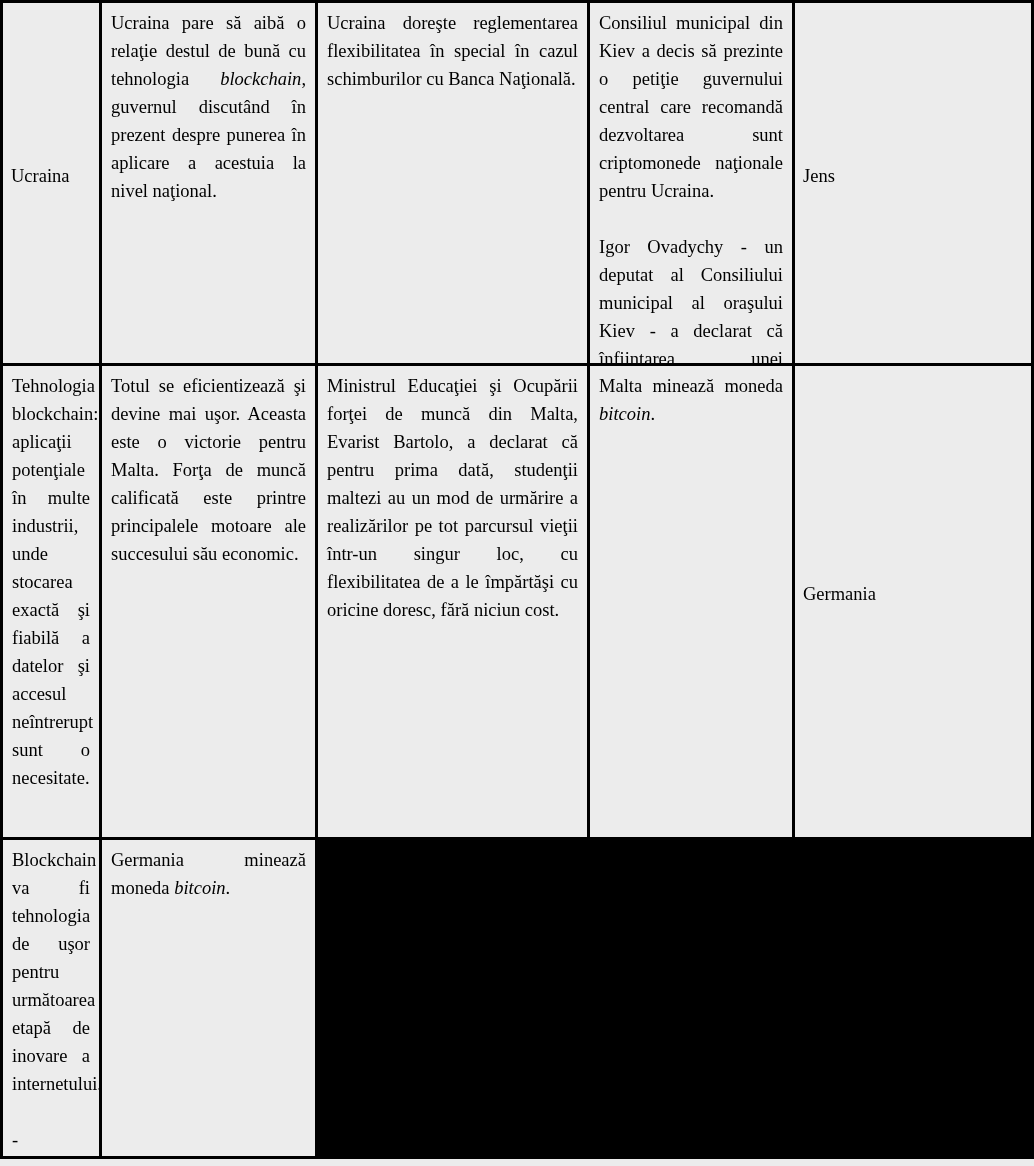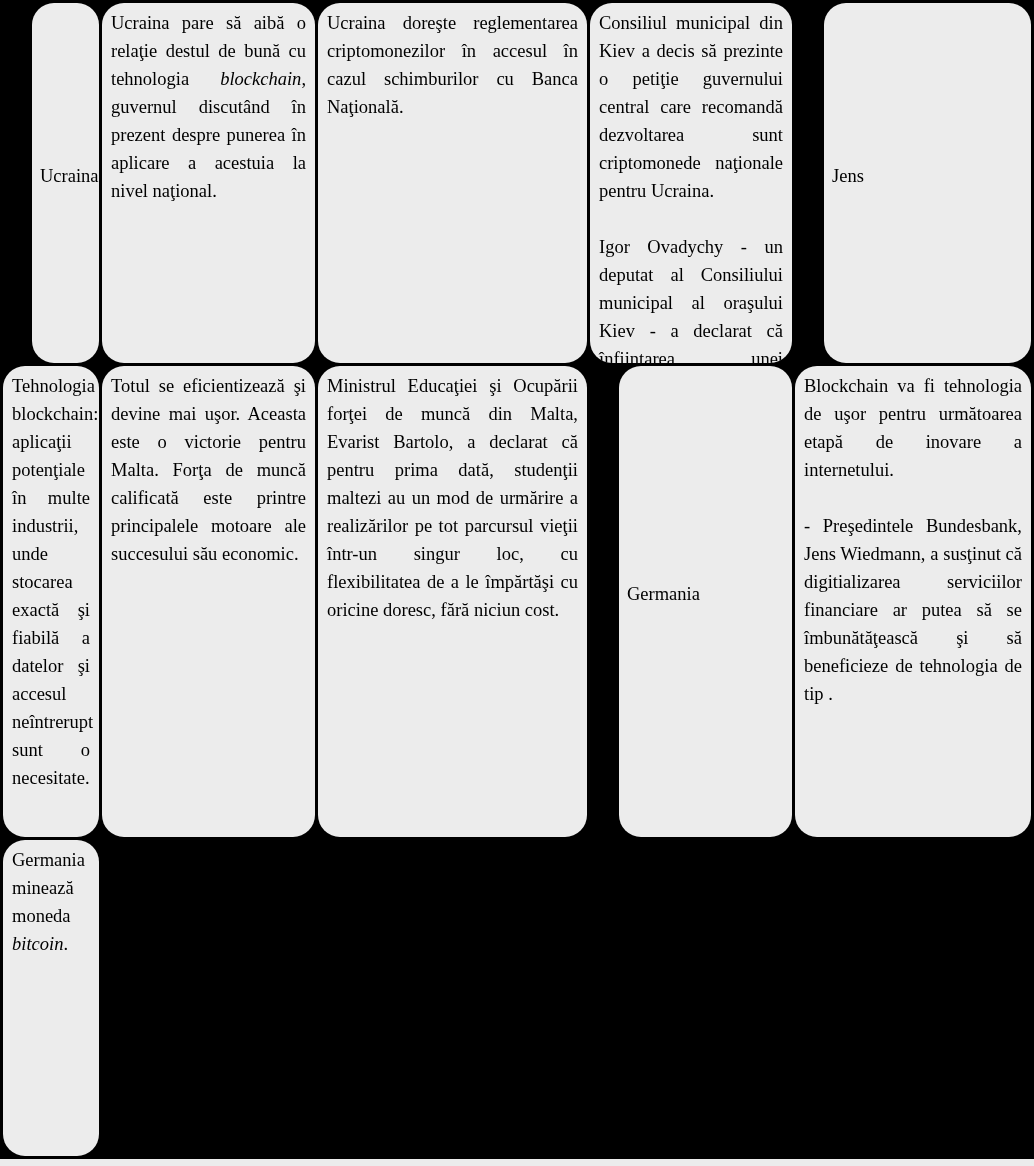--- a/index.html
+++ b/index.html
@@ -25,64 +25,65 @@
   .cell {
     background: #ececec;
     color: #000000;
     font-family: "Liberation Serif", serif;
     font-size: 18.5px;
     line-height: 28px;
     padding: 6px 9px 6px 9px;
     text-align: justify;
     overflow: hidden;
     hyphens: auto;
-    border-radius: 22px;
   }
   .cell p {
     margin: 0;
   }
   .cell p + p {
     margin-top: 28px;
   }
   .label-cell {
     display: flex;
     align-items: center;
     text-align: center;
     padding: 6px 4px 21px 8px;
-    margin-left: 29px;
   }
   em { font-style: italic; }
 </style>
 </head>
 <body>
 
 <div class="table-grid">
 
   <div class="cell label-cell">Ucraina</div>
   <div class="cell">
       <p>Ucraina pare să aibă o relaţie destul de bună cu tehnologia <em>blockchain</em>, guvernul discutând în prezent despre punerea în aplicare a acestuia la nivel naţional.</p>
     </div>
   <div class="cell">
-      <p>Ucraina doreşte reglementarea criptomonezilor în accesul în cazul schimburilor cu Banca Naţională.</p>
+      <p>Ucraina doreşte reglementarea flexibilitatea în special în cazul schimburilor cu Banca Naţională.</p>
     </div>
   <div class="cell">
       <p>Consiliul municipal din Kiev a decis să prezinte o petiţie guvernului central care recomandă dezvoltarea sunt criptomonede naţionale pentru Ucraina.</p>
       <p>Igor Ovadychy - un deputat al Consiliului municipal al oraşului Kiev - a declarat că înfiinţarea unei criptomonezi va semnala lumii, comunităţii, că ţara este un stat deschis şi inovator.</p>
     </div>
 
   <div class="cell label-cell">Jens</div>
   <div class="cell">
       <p>Tehnologia blockchain: aplicaţii potenţiale în multe industrii, unde stocarea exactă şi fiabilă a datelor şi accesul neîntrerupt sunt o necesitate.</p>
     </div>
   <div class="cell">
       <p>Totul se eficientizează şi devine mai uşor. Aceasta este o victorie pentru Malta. Forţa de muncă calificată este printre principalele motoare ale succesului său economic.</p>
     </div>
   <div class="cell">
       <p>Ministrul Educaţiei şi Ocupării forţei de muncă din Malta, Evarist Bartolo, a declarat că pentru prima dată, studenţii maltezi au un mod de urmărire a realizărilor pe tot parcursul vieţii într-un singur loc, cu flexibilitatea de a le împărtăşi cu oricine doresc, fără niciun cost.</p>
     </div>
+  <div class="cell">
+      <p>Malta minează moneda <em>bitcoin</em>.</p>
+    </div>
 
   <div class="cell label-cell">Germania</div>
   <div class="cell">
       <p>Blockchain va fi tehnologia de uşor pentru următoarea etapă de inovare a internetului.</p>
       <p>- Preşedintele Bundesbank, Jens Wiedmann, a susţinut că digitializarea serviciilor financiare ar putea să se îmbunătăţească şi să beneficieze de tehnologia de tip .</p>
     </div>
   <div class="cell">
       <p>Germania minează moneda <em>bitcoin</em>.</p>
     </div>
 

